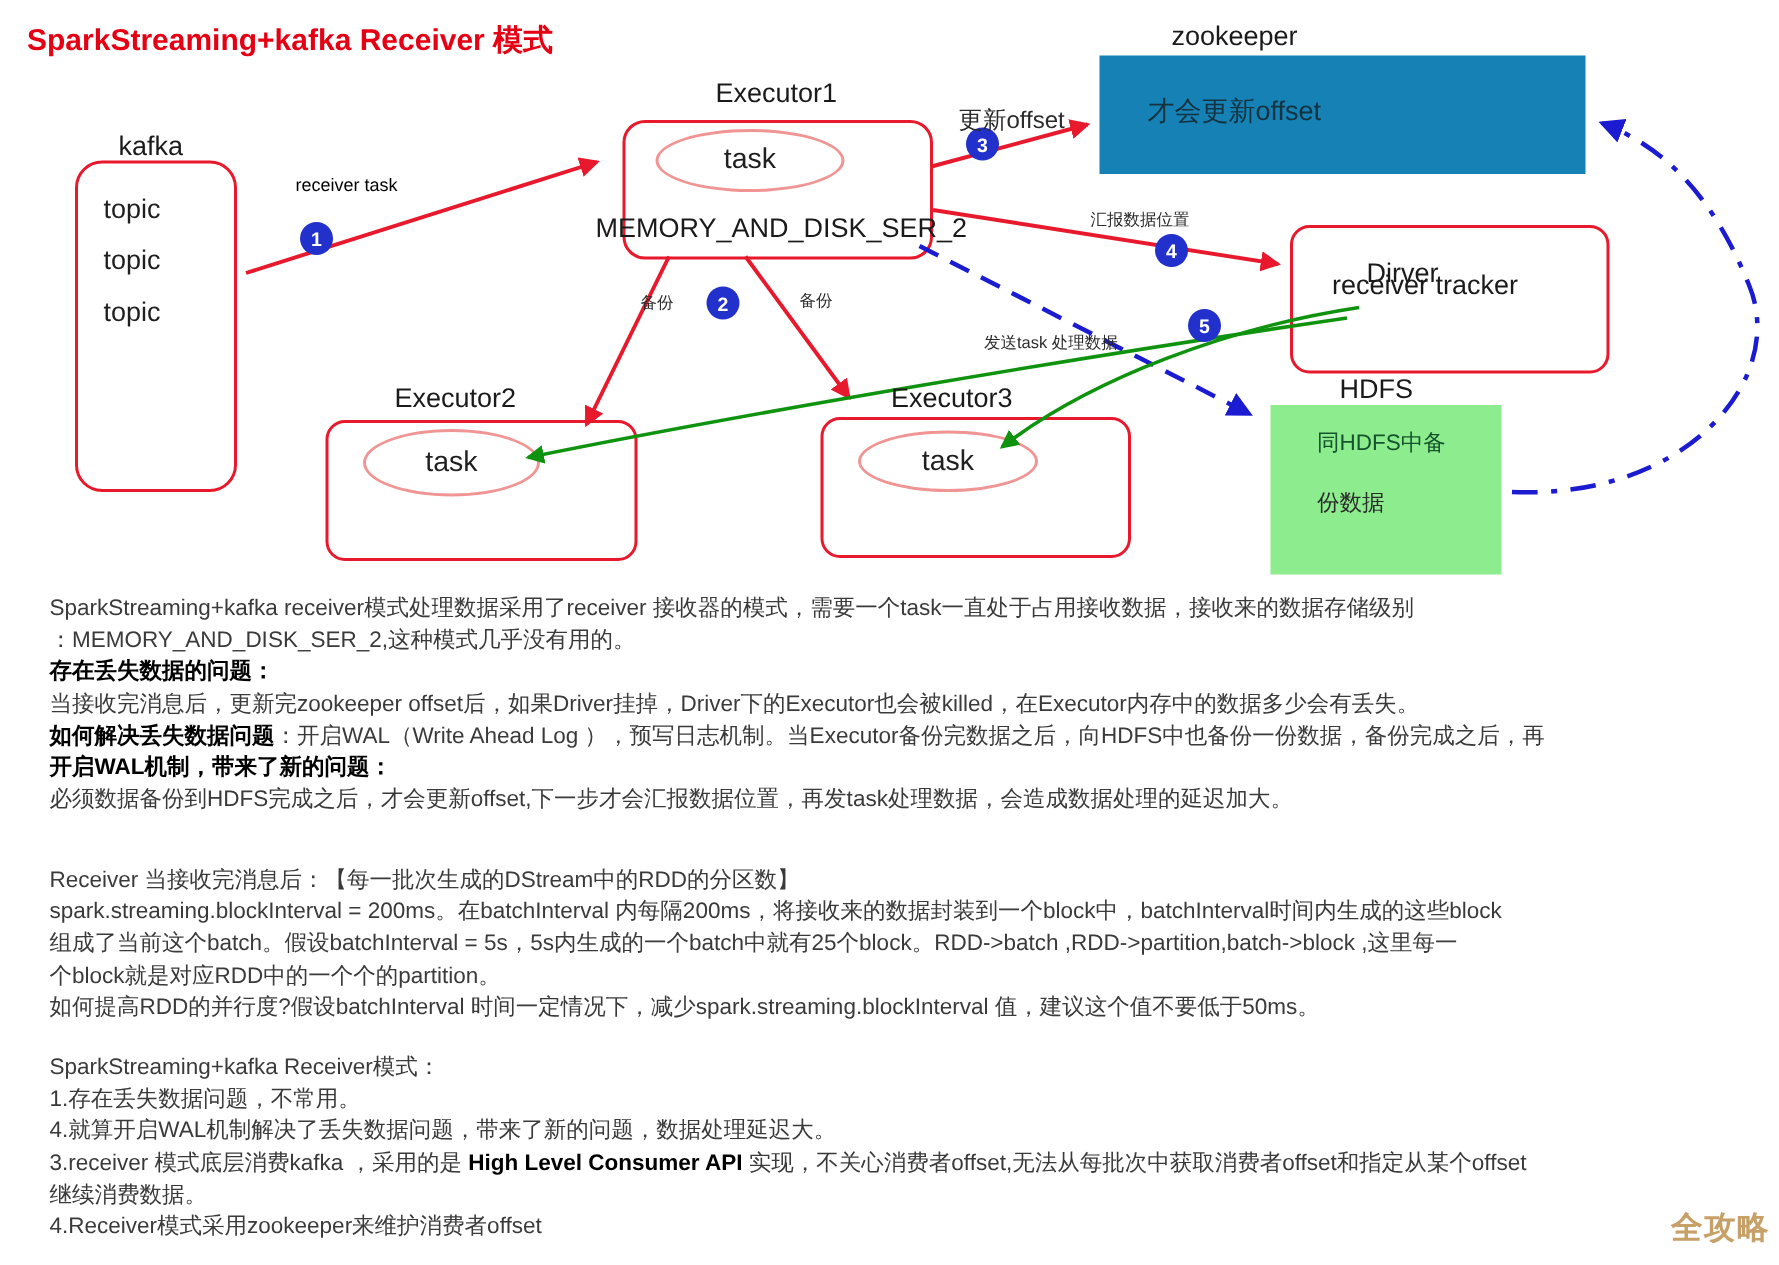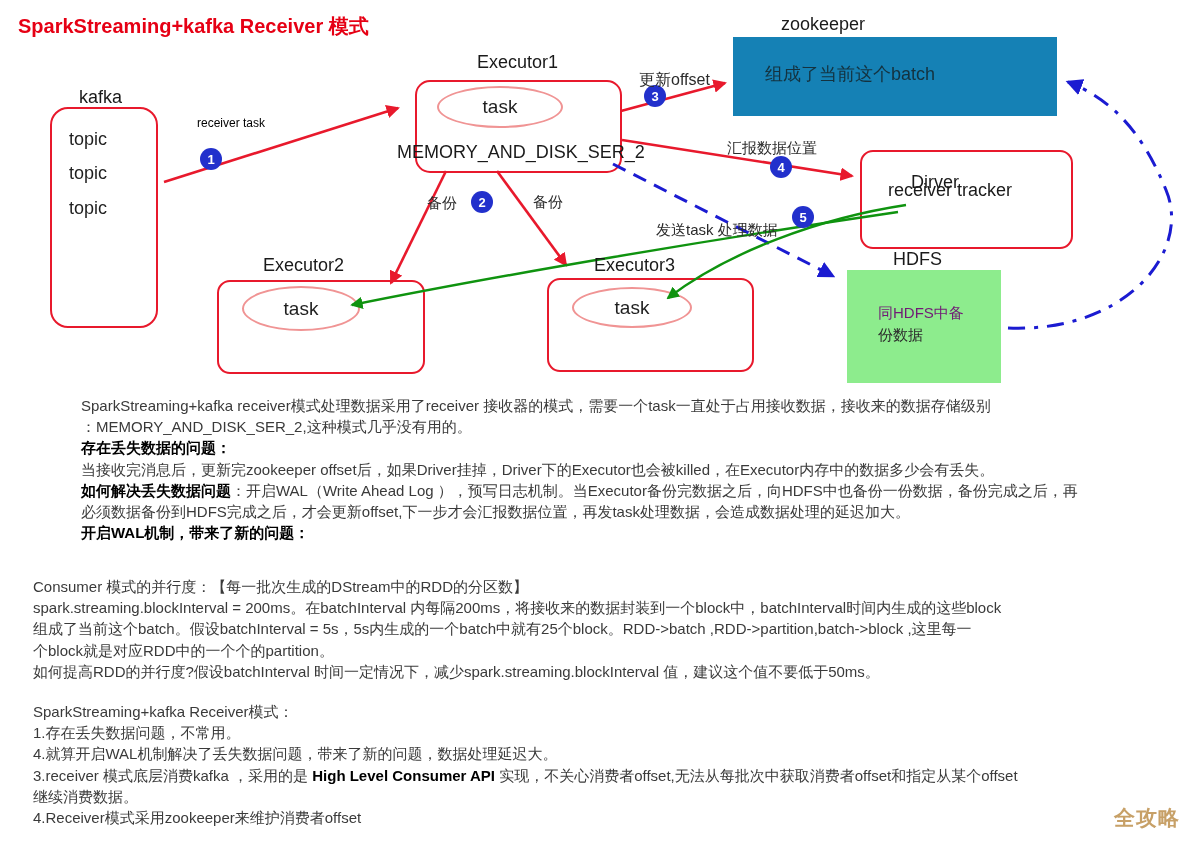--- a/index.html
+++ b/index.html
@@ -5,21 +5,21 @@
   html,body{margin:0;padding:0;background:#fff;}
   .stage{position:relative;width:1186px;height:843px;background:#ffffff;overflow:hidden;
          font-family:"Liberation Sans",sans-serif;}
   .abs{position:absolute;}
   .title{position:absolute;left:18px;top:13px;font-size:20px;font-weight:bold;color:#e60014;white-space:nowrap;}
   .rbox{position:absolute;border:2.6px solid #e8192c;border-radius:15px;background:#fff;z-index:1;}
   .ellipse{position:absolute;border:2.6px solid #f09494;border-radius:50%;
            display:flex;align-items:center;justify-content:center;font-size:19px;color:#1f1f1f;z-index:2;}
   .boxlbl{position:absolute;font-size:18px;color:#1a1a1a;white-space:nowrap;z-index:4;}
   .inner{position:absolute;font-size:18px;color:#1a1a1a;white-space:nowrap;z-index:4;}
-  .edgelbl{position:absolute;font-size:15px;color:#2b2b2b;white-space:nowrap;z-index:4;}
+  .edgelbl{position:absolute;font-size:11px;color:#2b2b2b;white-space:nowrap;z-index:4;}
   .zkbox{position:absolute;background:#1581b5;z-index:1;}
   .hdfsbox{position:absolute;background:#8dec8d;z-index:1;}
   .topic{position:absolute;left:17px;font-size:18px;color:#1f1f1f;white-space:nowrap;}
   svg.overlay{position:absolute;left:0;top:0;z-index:3;}
   .para{position:absolute;left:33px;z-index:4;}
   .tline{white-space:nowrap;font-size:15px;line-height:21.2px;color:#3a3a3a;}
   .tline .b{font-weight:bold;color:#000;}
   .watermark{position:absolute;left:1114px;top:804px;font-size:21px;font-weight:bold;
              color:#c7a067;letter-spacing:1px;z-index:4;}
 </style>
@@ -39,29 +39,29 @@
 
   <div class="boxlbl" style="left:477px;top:52px;">Executor1</div>
   <div class="rbox" style="left:415px;top:80px;width:203px;height:89px;"></div>
   <div class="ellipse" style="left:437px;top:86px;width:122px;height:38px;">
     <span>task</span>
   </div>
   <div class="inner" style="left:397px;top:142px;">MEMORY_AND_DISK_SER_2</div>
 
   <div class="boxlbl" style="left:781px;top:14px;">zookeeper</div>
   <div class="zkbox" style="left:733px;top:37px;width:324px;height:79px;"></div>
-  <div class="inner" style="left:765px;top:62px;color:#14323f;">组成了当前这个batch</div>
+  <div class="inner" style="left:765px;top:62px;color:#14323f;">才会更新offset</div>
 
   <div class="boxlbl" style="left:911px;top:128px;margin-top:44px;">Dirver</div>
   <div class="rbox" style="left:860px;top:150px;width:209px;height:95px;border-radius:13px;"></div>
   <div class="inner" style="left:888px;top:180px;">receiver tracker</div>
 
   <div class="boxlbl" style="left:893px;top:249px;">HDFS</div>
   <div class="hdfsbox" style="left:847px;top:270px;width:154px;height:113px;">
-    <div class="abs" style="left:31px;top:34px;font-size:15px;color:#701a75;white-space:nowrap;">同HDFS中备</div>
+    <div class="abs" style="left:31px;top:16px;font-size:15px;color:#14532d;white-space:nowrap;">同HDFS中备</div>
     <div class="abs" style="left:31px;top:56px;font-size:15px;color:#2b2b2b;white-space:nowrap;">份数据</div>
   </div>
 
   <div class="boxlbl" style="left:263px;top:255px;">Executor2</div>
   <div class="rbox" style="left:217px;top:280px;width:204px;height:90px;border-radius:13px;"></div>
   <div class="ellipse" style="left:242px;top:286px;width:114px;height:41px;">
     <span>task</span>
   </div>
 
   <div class="boxlbl" style="left:594px;top:255px;">Executor3</div>
@@ -117,31 +117,31 @@
     <g>
       <circle cx="781" cy="167" r="11" fill="#2230cc"></circle>
       <text x="781" y="172" text-anchor="middle" font-size="13" font-weight="bold" fill="#fff">4</text>
     </g>
     <g>
       <circle cx="803" cy="217" r="11" fill="#2230cc"></circle>
       <text x="803" y="222" text-anchor="middle" font-size="13" font-weight="bold" fill="#fff">5</text>
     </g>
   </svg>
 
-  <div class="para" style="top: 395px; margin-left: 48px;">
+  <div class="para" style="top: 395px;">
       <div class="tline"><span>SparkStreaming+kafka receiver模式处理数据采用了receiver 接收器的模式，需要一个task一直处于占用接收数据，接收来的数据存储级别</span></div>
       <div class="tline"><span>：MEMORY_AND_DISK_SER_2,这种模式几乎没有用的。</span></div>
       <div class="tline"><span class="b">存在丢失数据的问题：</span></div>
       <div class="tline"><span>当接收完消息后，更新完zookeeper offset后，如果Driver挂掉，Driver下的Executor也会被killed，在Executor内存中的数据多少会有丢失。</span></div>
       <div class="tline"><span class="b">如何解决丢失数据问题</span><span>：开启WAL（Write Ahead Log ），预写日志机制。当Executor备份完数据之后，向HDFS中也备份一份数据，备份完成之后，再</span></div>
+      <div class="tline"><span class="b">开启WAL机制，带来了新的问题：</span></div>
       <div class="tline"><span>必须数据备份到HDFS完成之后，才会更新offset,下一步才会汇报数据位置，再发task处理数据，会造成数据处理的延迟加大。</span></div>
-      <div class="tline"><span class="b">开启WAL机制，带来了新的问题：</span></div>
     </div>
   <div class="para" style="top: 576px;">
-      <div class="tline"><span>Consumer 模式的并行度：【每一批次生成的DStream中的RDD的分区数】</span></div>
+      <div class="tline"><span>Receiver 当接收完消息后：【每一批次生成的DStream中的RDD的分区数】</span></div>
       <div class="tline"><span>spark.streaming.blockInterval = 200ms。在batchInterval 内每隔200ms，将接收来的数据封装到一个block中，batchInterval时间内生成的这些block</span></div>
       <div class="tline"><span>组成了当前这个batch。假设batchInterval = 5s，5s内生成的一个batch中就有25个block。RDD-&gt;batch ,RDD-&gt;partition,batch-&gt;block ,这里每一</span></div>
       <div class="tline"><span>个block就是对应RDD中的一个个的partition。</span></div>
       <div class="tline"><span>如何提高RDD的并行度?假设batchInterval 时间一定情况下，减少spark.streaming.blockInterval 值，建议这个值不要低于50ms。</span></div>
     </div>
   <div class="para" style="top: 701px;">
       <div class="tline"><span>SparkStreaming+kafka Receiver模式：</span></div>
       <div class="tline"><span>1.存在丢失数据问题，不常用。</span></div>
       <div class="tline"><span>4.就算开启WAL机制解决了丢失数据问题，带来了新的问题，数据处理延迟大。</span></div>
       <div class="tline"><span>3.receiver 模式底层消费kafka ，采用的是 </span><span class="b">High Level Consumer API</span><span> 实现，不关心消费者offset,无法从每批次中获取消费者offset和指定从某个offset</span></div>

